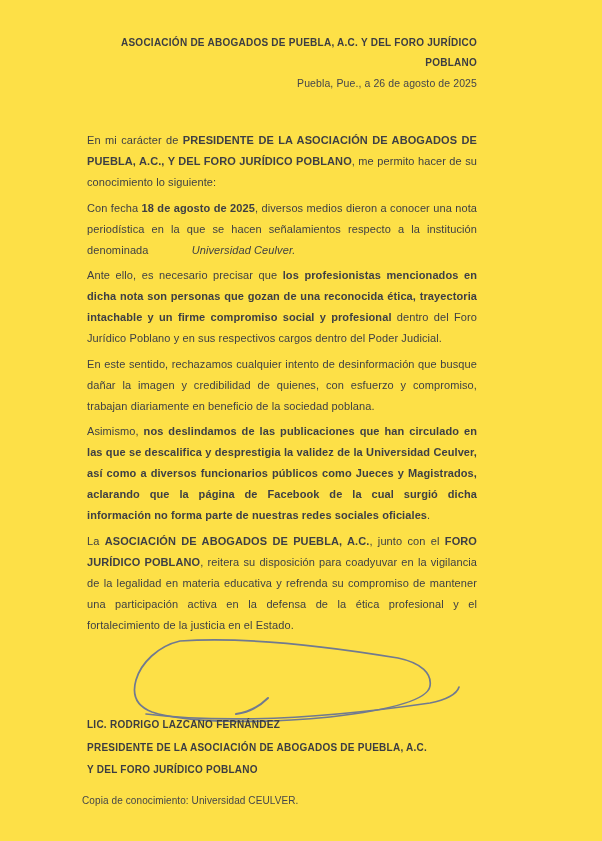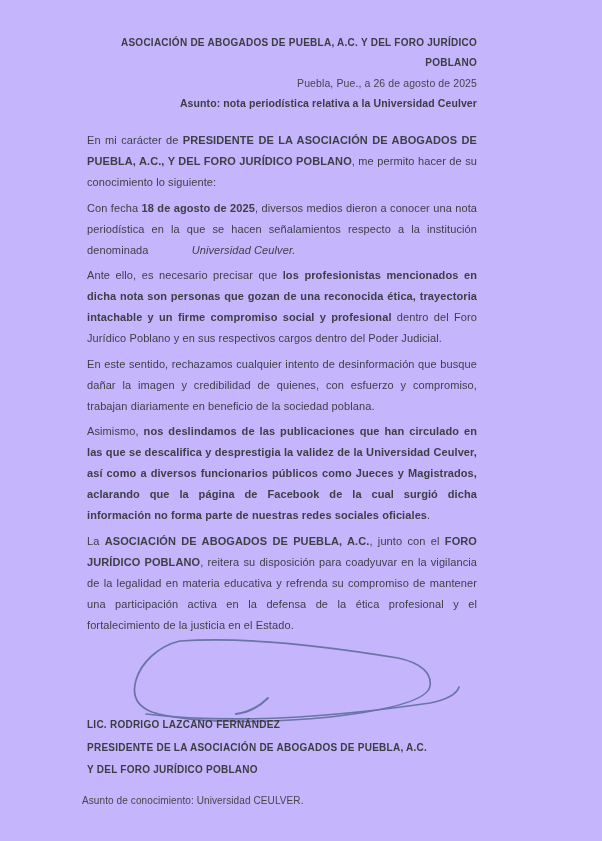--- a/index.html
+++ b/index.html
@@ -1,19 +1,19 @@
 <!DOCTYPE html>
 <html><head>
 <meta charset="utf-8">
 <style>
   html,body{margin:0;padding:0;background:#ffffff;}
   .page{
     position:relative;
     width:602px;height:841px;
-    background:#c4b5fd;
+    background:#fde047;
     font-family:"Liberation Sans","DejaVu Sans",sans-serif;
     color:#3e3f44;
     overflow:hidden;
   }
   .header{
     position:absolute;top:33px;left:87px;width:390px;
     text-align:right;line-height:20px;
   }
   .header .org{font-weight:700;font-size:10px;letter-spacing:.25px;white-space:nowrap;color:#3c3d42;}
   .header .date{font-size:10.5px;letter-spacing:.1px;white-space:nowrap;color:#45464b;}
@@ -45,21 +45,20 @@
 </style>
 </head>
 <body>
 
 <div class="page">
 
   <div class="header">
     <div class="org">ASOCIACIÓN DE ABOGADOS DE PUEBLA, A.C. Y DEL FORO JURÍDICO</div>
     <div class="org">POBLANO</div>
     <div class="date">Puebla, Pue., a 26 de agosto de 2025</div>
-    <div class="subject">Asunto: nota periodística relativa a la Universidad Ceulver</div>
   </div>
 
   <div class="body-text">
     <p><span>En mi carácter de </span><span class="b">PRESIDENTE DE LA ASOCIACIÓN DE ABOGADOS DE PUEBLA, A.C., Y DEL FORO JURÍDICO POBLANO</span><span>, me permito hacer de su conocimiento lo siguiente:</span></p>
     <p><span>Con fecha </span><span class="b">18 de agosto de 2025</span><span>, diversos medios dieron a conocer una nota periodística en la que se hacen señalamientos respecto a la institución denominada </span><span class="i">Universidad Ceulver.</span></p>
     <p><span>Ante ello, es necesario precisar que </span><span class="b">los profesionistas mencionados en dicha nota son personas que gozan de una reconocida ética, trayectoria intachable y un firme compromiso social y profesional</span><span> dentro del Foro Jurídico Poblano y en sus respectivos cargos dentro del Poder Judicial.</span></p>
     <p><span>En este sentido, rechazamos cualquier intento de desinformación que busque dañar la imagen y credibilidad de quienes, con esfuerzo y compromiso, trabajan diariamente en beneficio de la sociedad poblana.</span></p>
     <p><span>Asimismo, </span><span class="b">nos deslindamos de las publicaciones que han circulado en las que se descalifica y desprestigia la validez de la Universidad Ceulver, así como a diversos funcionarios públicos como Jueces y Magistrados, aclarando que la página de Facebook de la cual surgió dicha información no forma parte de nuestras redes sociales oficiales</span><span>.</span></p>
     <p><span>La </span><span class="b">ASOCIACIÓN DE ABOGADOS DE PUEBLA, A.C.</span><span>, junto con el </span><span class="b">FORO JURÍDICO POBLANO</span><span>, reitera su disposición para coadyuvar en la vigilancia de la legalidad en materia educativa y refrenda su compromiso de mantener una participación activa en la defensa de la ética profesional y el fortalecimiento de la justicia en el Estado.</span></p>
   </div>
@@ -69,15 +68,15 @@
     <path d="M 146 714 C 220 723, 320 719, 430 703 C 446 700, 457 694, 459 687" fill="none" stroke-width="1.7" stroke-linecap="round" stroke="#5e6c9a"></path>
     <path d="M 268 698 C 260 706, 250 712, 236 714" fill="none" stroke-width="2" stroke-linecap="round" stroke="#5e6c9a"></path>
   </svg>
 
   <div class="sig-block">
     <div>LIC. RODRIGO LAZCANO FERNÁNDEZ</div>
     <div>PRESIDENTE DE LA ASOCIACIÓN DE ABOGADOS DE PUEBLA, A.C.</div>
     <div>Y DEL FORO JURÍDICO POBLANO</div>
   </div>
 
-  <div class="footer">Asunto de conocimiento: Universidad CEULVER.</div>
+  <div class="footer">Copia de conocimiento: Universidad CEULVER.</div>
 
 </div>
 
 </body></html>

